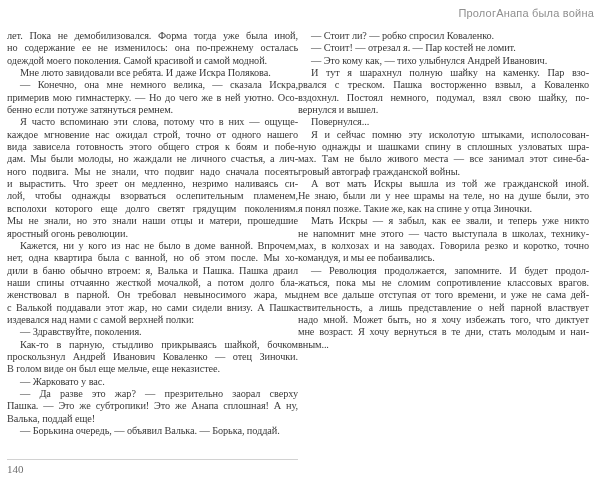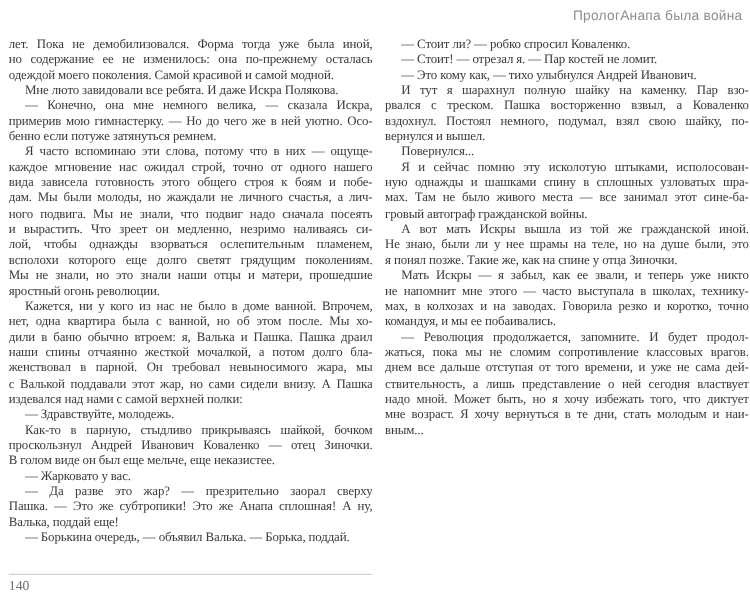--- a/index.html
+++ b/index.html
@@ -21,21 +21,20 @@
     justify-content: flex-end;
     font-family: "Liberation Sans", "DejaVu Sans", sans-serif;
     font-size: 11px;
     color: #8f8f8f;
     letter-spacing: 0.2px;
   }
   .columns {
     position: absolute;
     top: 30px; left: 7px;
     display: flex;
-    gap: 10px;
   }
   .column {
     width: 291px;
     height: 424px;
     overflow: hidden;
   }
   .line {
     font-size: 10.3px;
     line-height: 12.35px;
     color: #3a3a3a;
@@ -96,21 +95,21 @@
         <div class="line">всполохи которого еще долго светят грядущим поколениям.</div>
         <div class="line">Мы не знали, но это знали наши отцы и матери, прошедшие</div>
         <div class="line last">яростный огонь революции.</div>
         <div class="line indent">Кажется, ни у кого из нас не было в доме ванной. Впрочем,</div>
         <div class="line">нет, одна квартира была с ванной, но об этом после. Мы хо-</div>
         <div class="line">дили в баню обычно втроем: я, Валька и Пашка. Пашка драил</div>
         <div class="line">наши спины отчаянно жесткой мочалкой, а потом долго бла-</div>
         <div class="line">женствовал в парной. Он требовал невыносимого жара, мы</div>
         <div class="line">с Валькой поддавали этот жар, но сами сидели внизу. А Пашка</div>
         <div class="line last">издевался над нами с самой верхней полки:</div>
-        <div class="line last indent">— Здравствуйте, молодежь.</div>
+        <div class="line last indent">— Здравствуйте, поколения.</div>
         <div class="line indent">Как-то в парную, стыдливо прикрываясь шайкой, бочком</div>
         <div class="line">проскользнул Андрей Иванович Коваленко — отец Зиночки.</div>
         <div class="line last">В голом виде он был еще мельче, еще неказистее.</div>
         <div class="line last indent">— Жарковато у вас.</div>
         <div class="line indent">— Да разве это жар? — презрительно заорал сверху</div>
         <div class="line">Пашка. — Это же субтропики! Это же Анапа сплошная! А ну,</div>
         <div class="line last">Валька, поддай еще!</div>
         <div class="line last indent">— Борькина очередь, — объявил Валька. — Борька, поддай.</div>
       </div>
     <div class="column" id="col-right">
@@ -129,21 +128,21 @@
         <div class="line indent">А вот мать Искры вышла из той же гражданской иной.</div>
         <div class="line">Не знаю, были ли у нее шрамы на теле, но на душе были, это</div>
         <div class="line last">я понял позже. Такие же, как на спине у отца Зиночки.</div>
         <div class="line indent">Мать Искры — я забыл, как ее звали, и теперь уже никто</div>
         <div class="line">не напомнит мне этого — часто выступала в школах, технику-</div>
         <div class="line">мах, в колхозах и на заводах. Говорила резко и коротко, точно</div>
         <div class="line last">командуя, и мы ее побаивались.</div>
         <div class="line indent">— Революция продолжается, запомните. И будет продол-</div>
         <div class="line">жаться, пока мы не сломим сопротивление классовых врагов.</div>
         <div class="line">днем все дальше отступая от того времени, и уже не сама дей-</div>
-        <div class="line">ствительность, а лишь представление о ней сегодня властвует</div>
+        <div class="line">ствительность, а лишь представление о ней парной властвует</div>
         <div class="line">надо мной. Может быть, но я хочу избежать того, что диктует</div>
         <div class="line">мне возраст. Я хочу вернуться в те дни, стать молодым и наи-</div>
         <div class="line last">вным...</div>
       </div>
   </div>
 
   <div class="footer">
     <div class="footer-rule"></div>
     <div class="page-number">140</div>
   </div>

